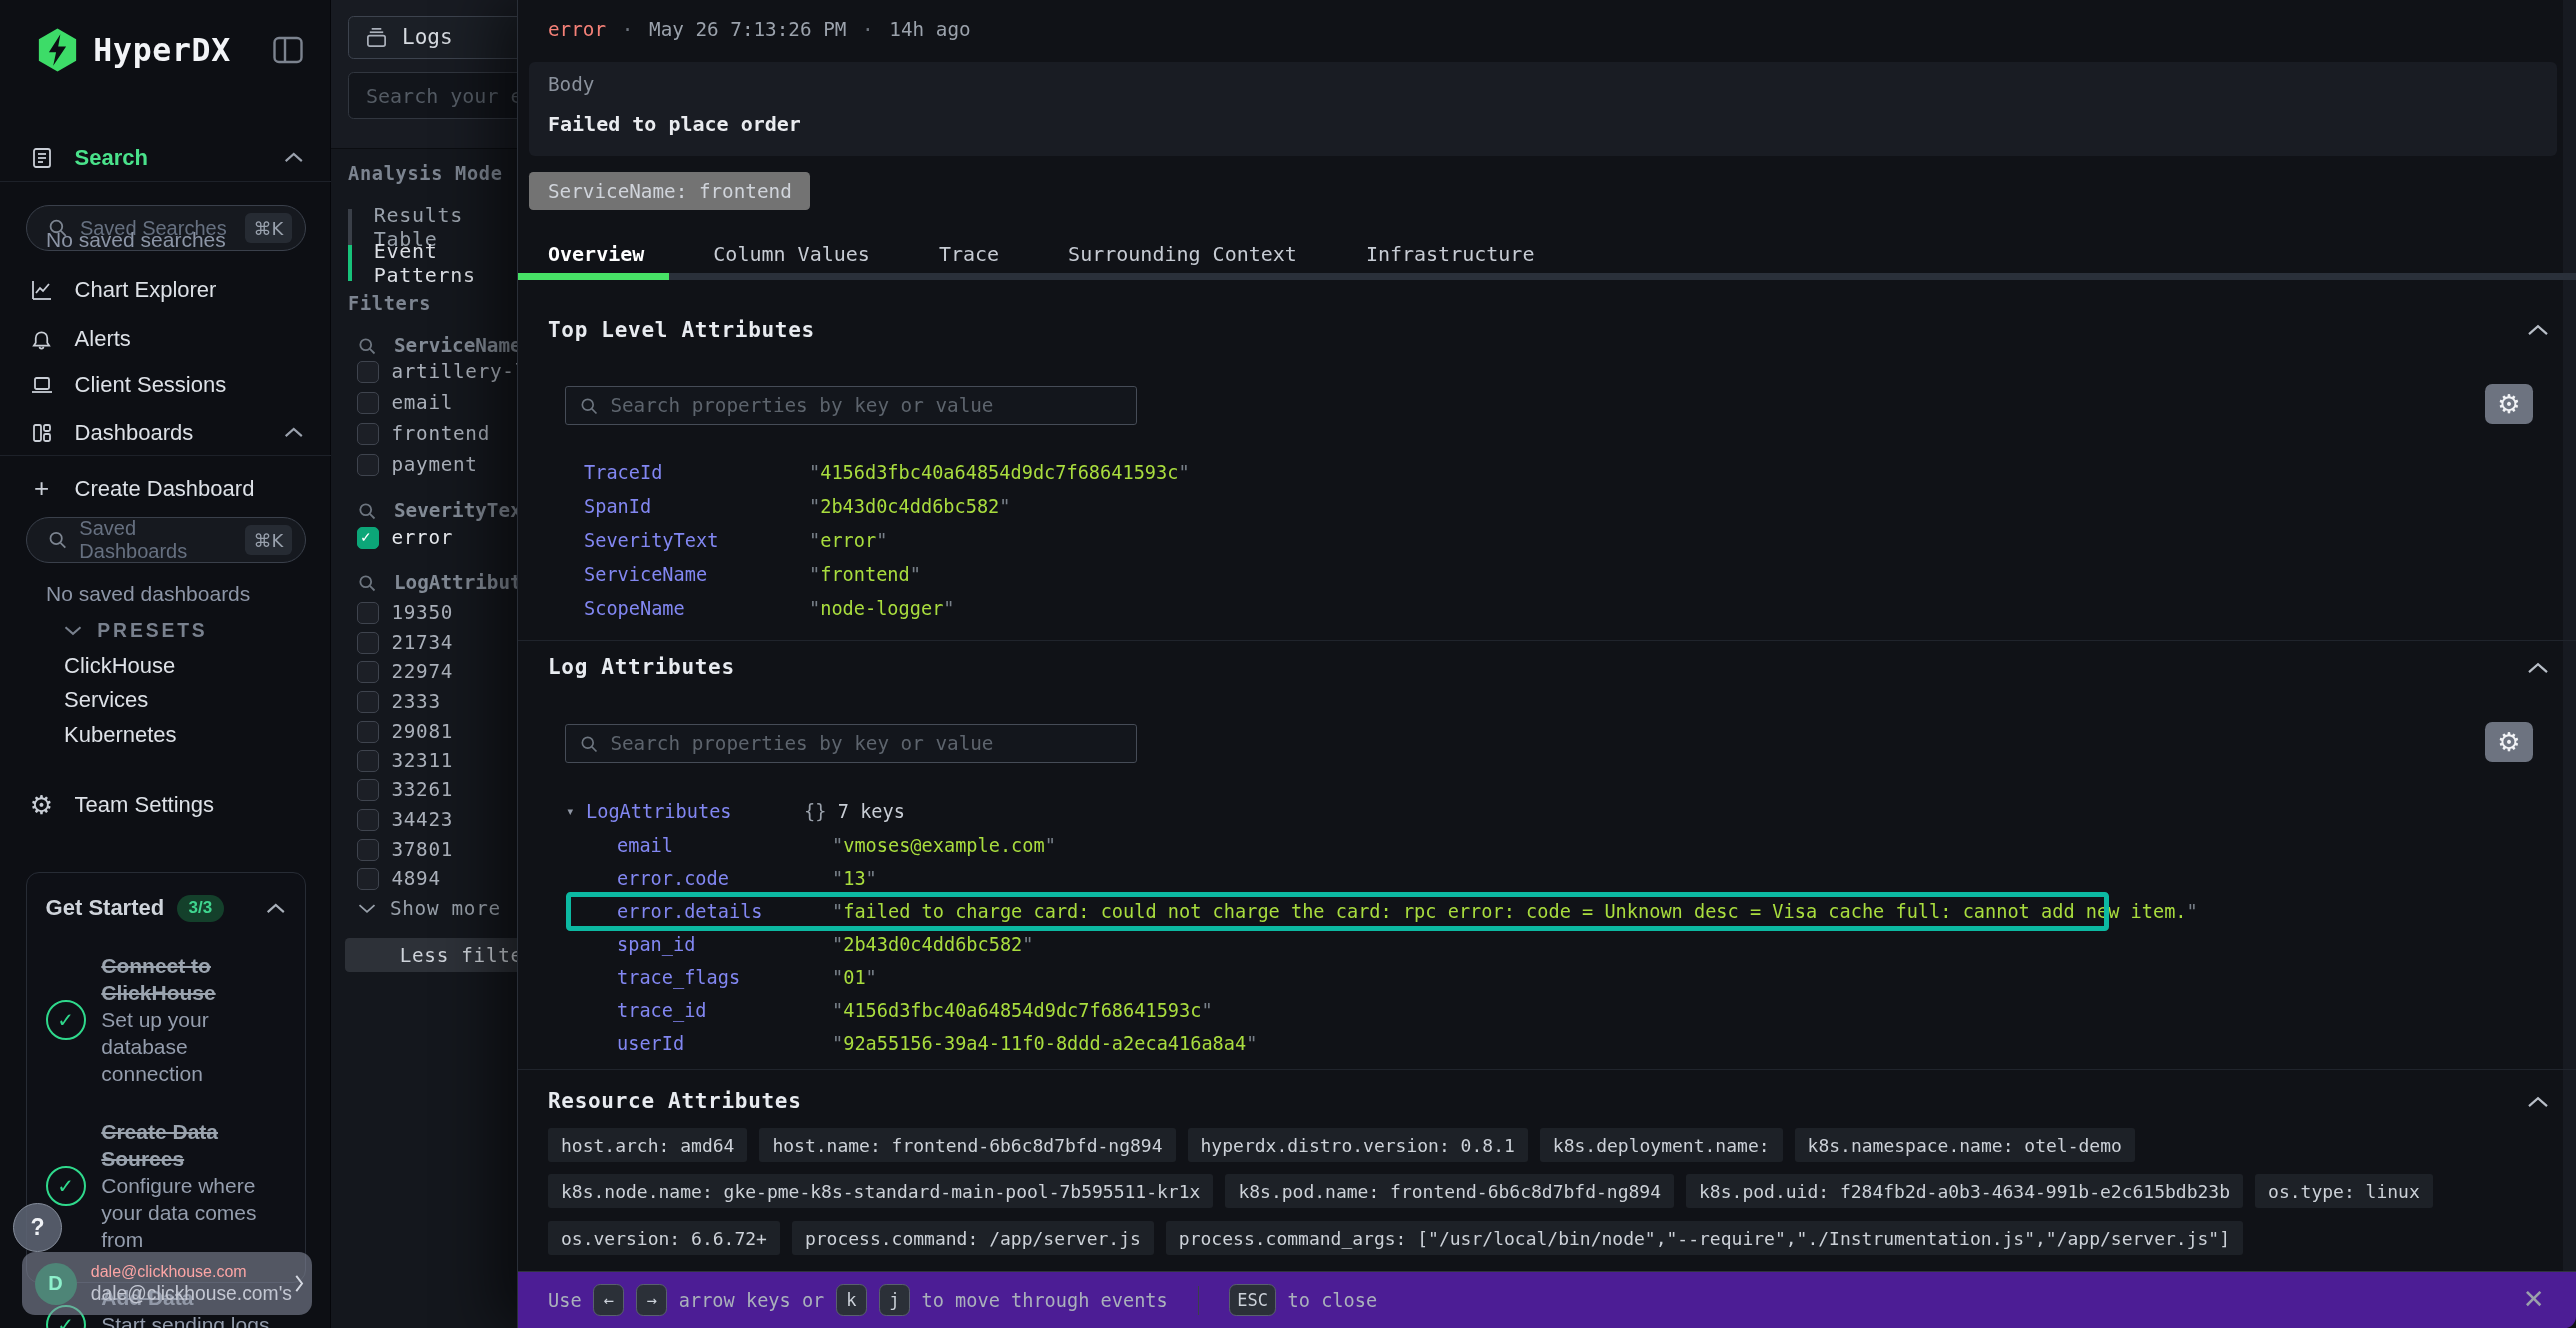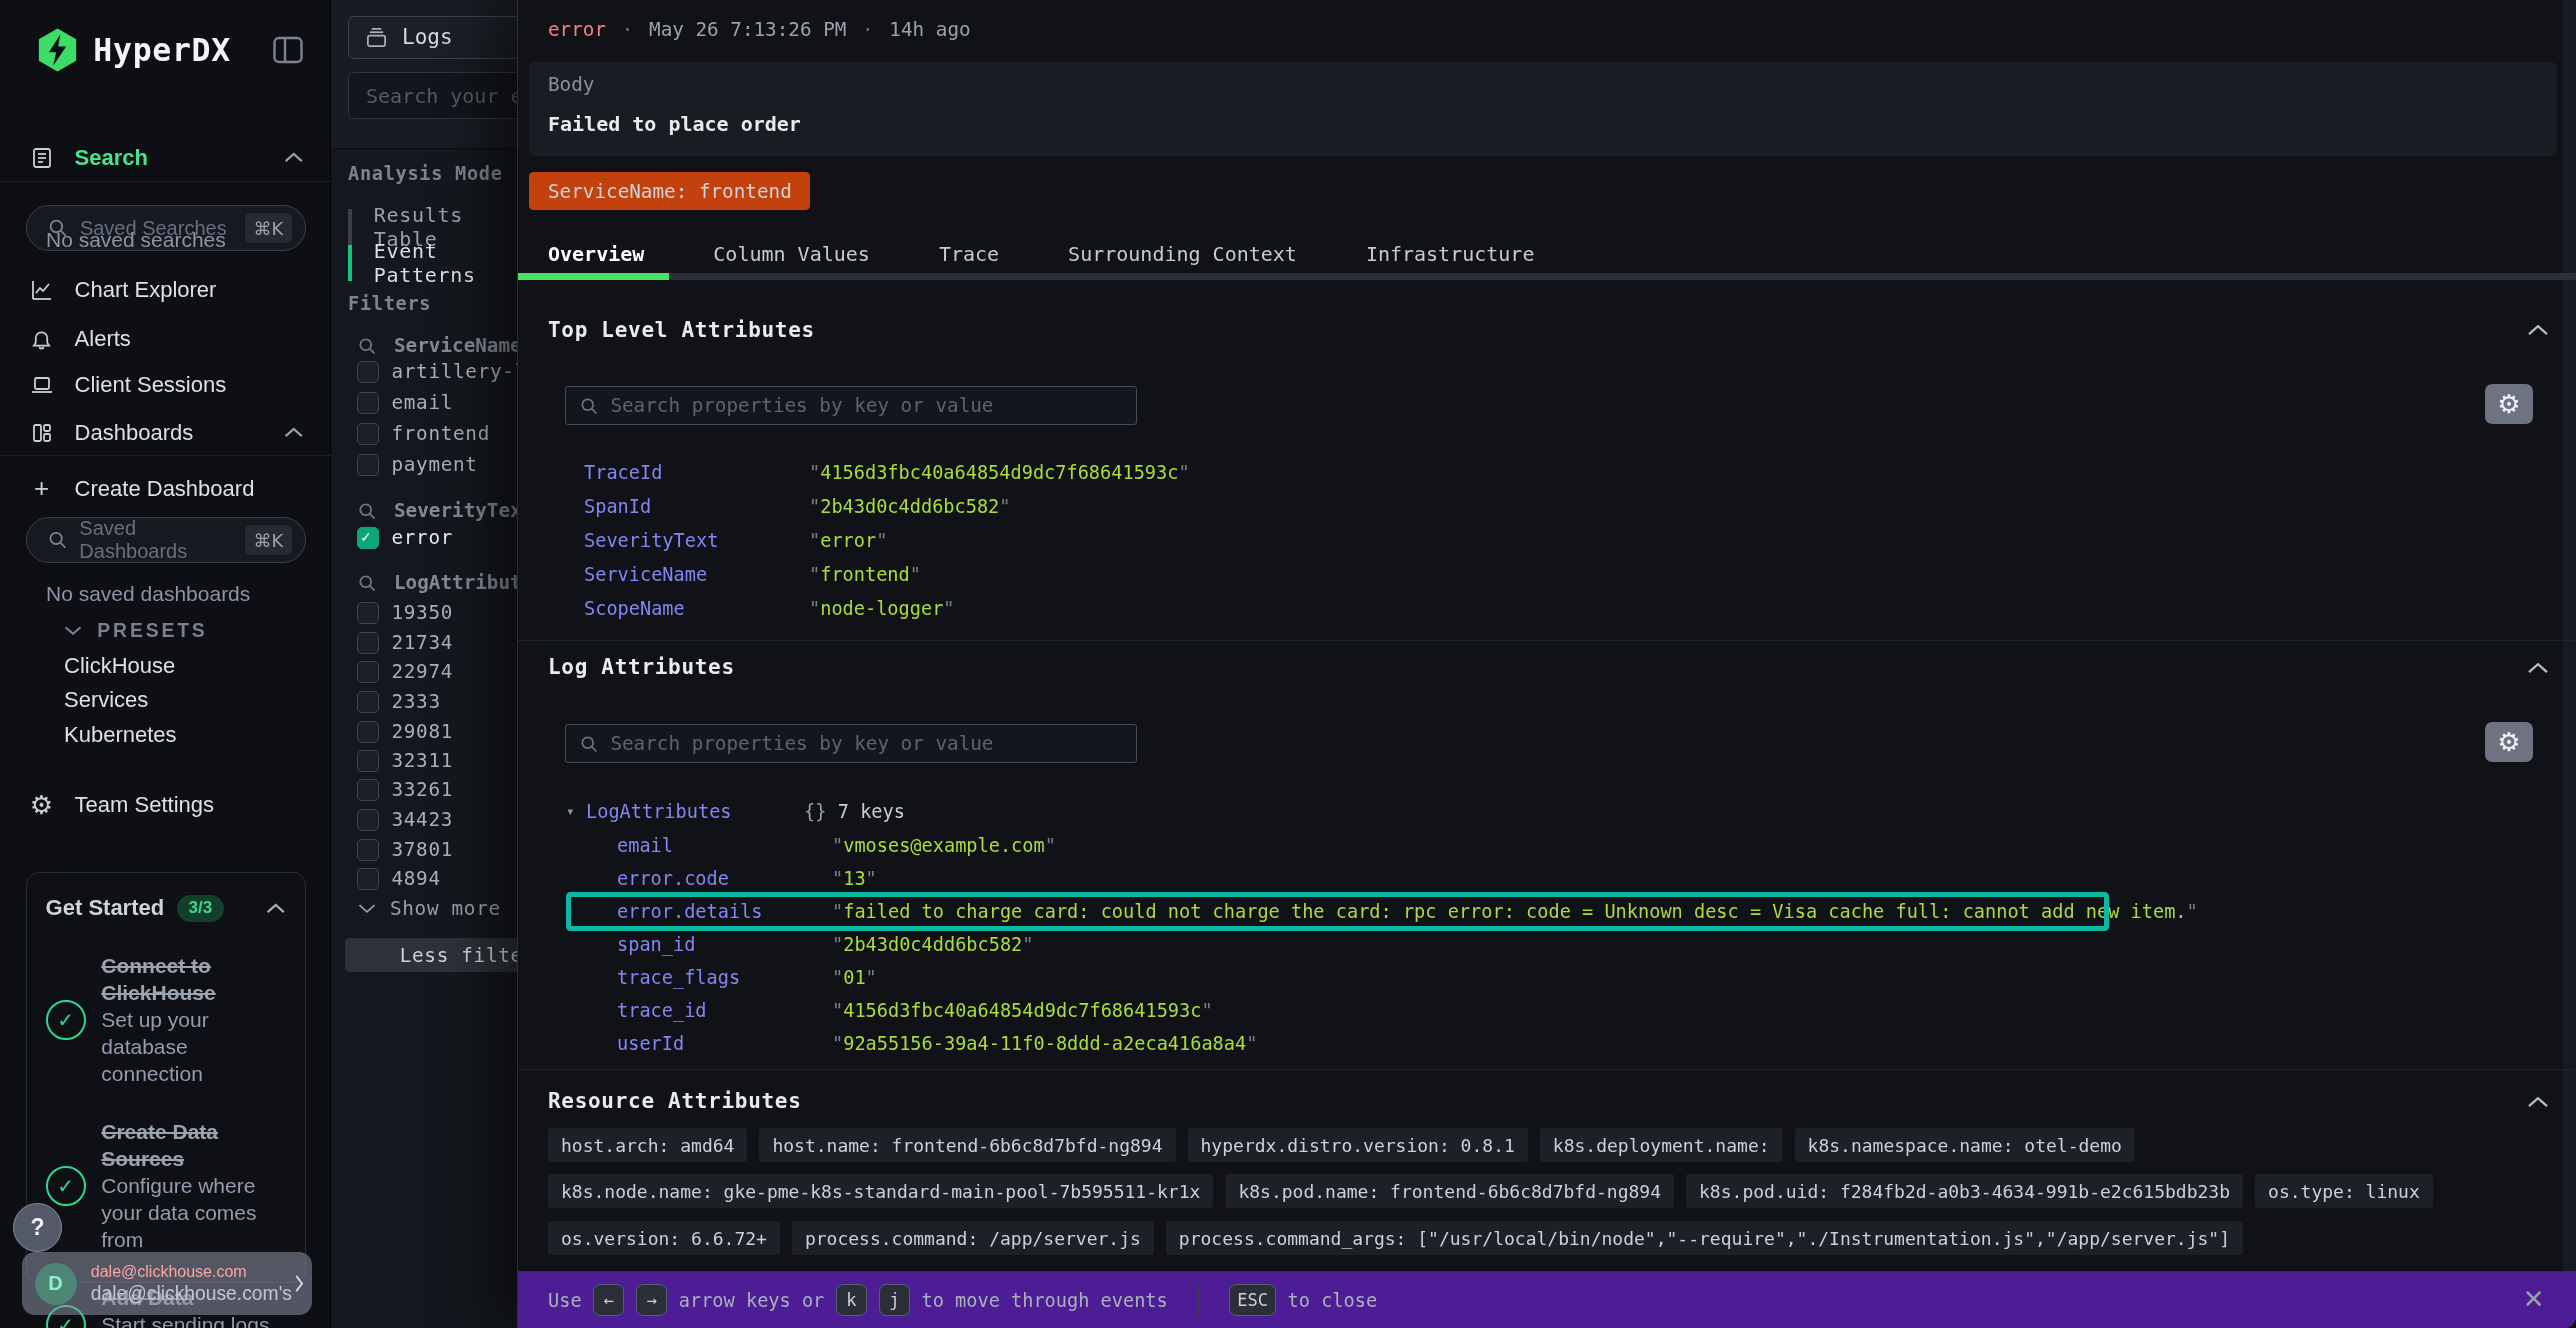--- a/index.html
+++ b/index.html
@@ -101,21 +101,21 @@
   #scroll-gutter { position:absolute; right:0; top:0; width:13px; height:1271px; background:#171a21; }
   #evt-header { position:absolute; left:30px; top:14.3px; height:30px; display:flex;
     align-items:center; font-size:19.3px; gap:15.7px; }
   .sev-error { color:#f58178; }
   .dot-sep { color:#6b727c; }
   .time-text { color:#9ba2ac; }
   #body-card { position:absolute; left:11.4px; right:18.6px; top:62px; height:94px;
     background:#191c23; border-radius:5.7px; padding:11.4px 18.6px; }
   #body-label { color:#8a919c; font-size:19.3px; }
   #body-text { color:#e9ebef; font-size:20px; margin-top:15.7px;font-weight:bold; }
-  #service-chip { position:absolute; left:11.4px; top:172px; height:38px; background:#c2410c;
+  #service-chip { position:absolute; left:11.4px; top:172px; height:38px; background:#737373;
     border-radius:4.3px; display:inline-flex; align-items:center; padding:0 18.6px; font-size:19.3px;
     color:#d0d4db; }
   #tabs-row { position:absolute; left:30px; top:236px; height:36px; display:flex; gap:69px;
     align-items:center; }
   .tab { font-size:20px; color:#c6cbd3; }
   .tab.active { color:#ffffff; font-weight:bold; }
   #tab-track { position:absolute; left:0; right:0; top:273px; height:7.2px; background:#2a303a; }
   #tab-active-bar { position:absolute; left:0; top:273px; height:7.2px; width:151px; background:#47e166; }
 
   .section-title { position:absolute; left:30px; font-size:21px; font-weight:bold; color:#e8ebf0;

